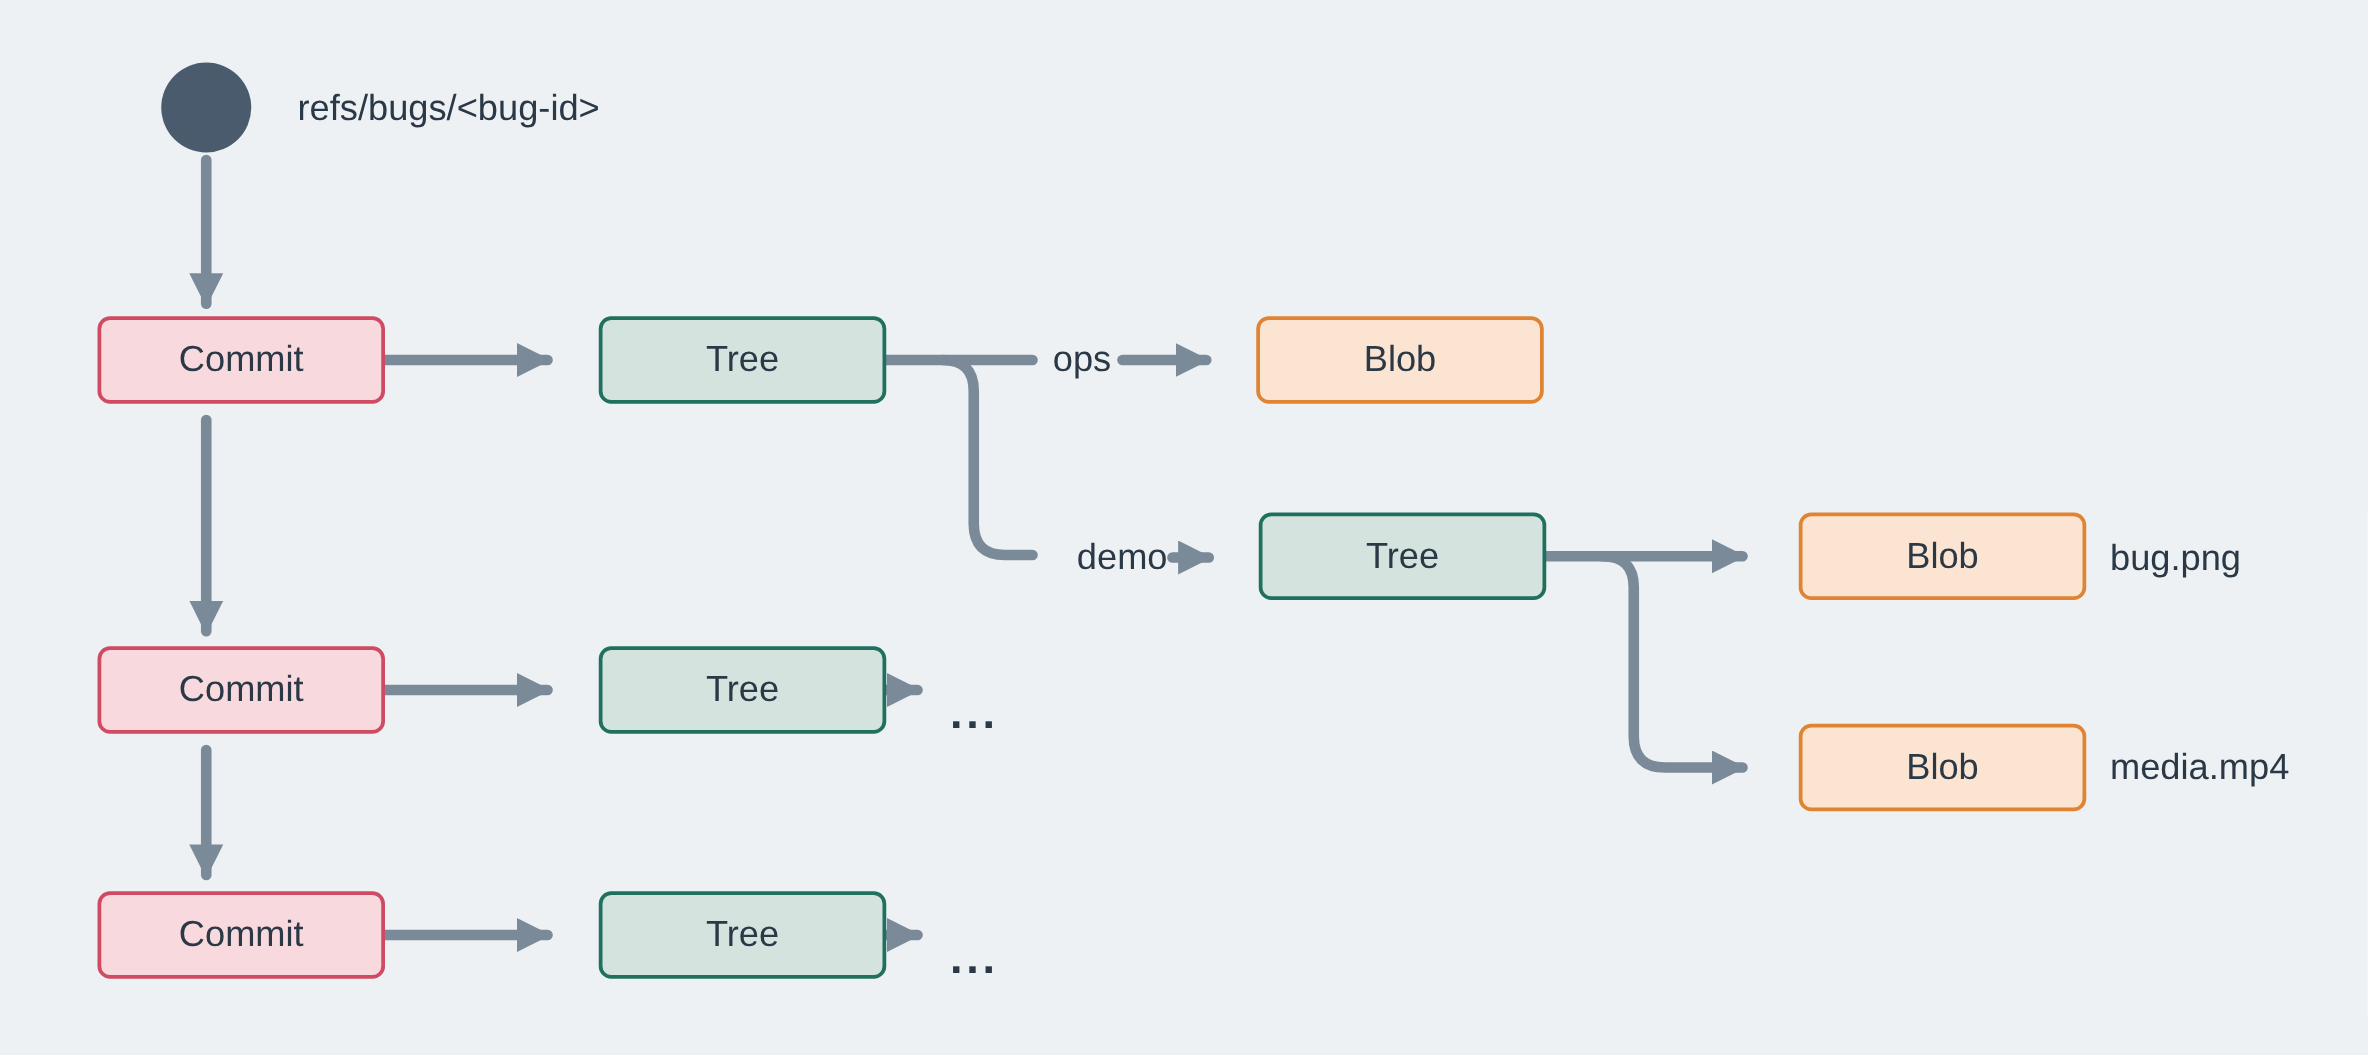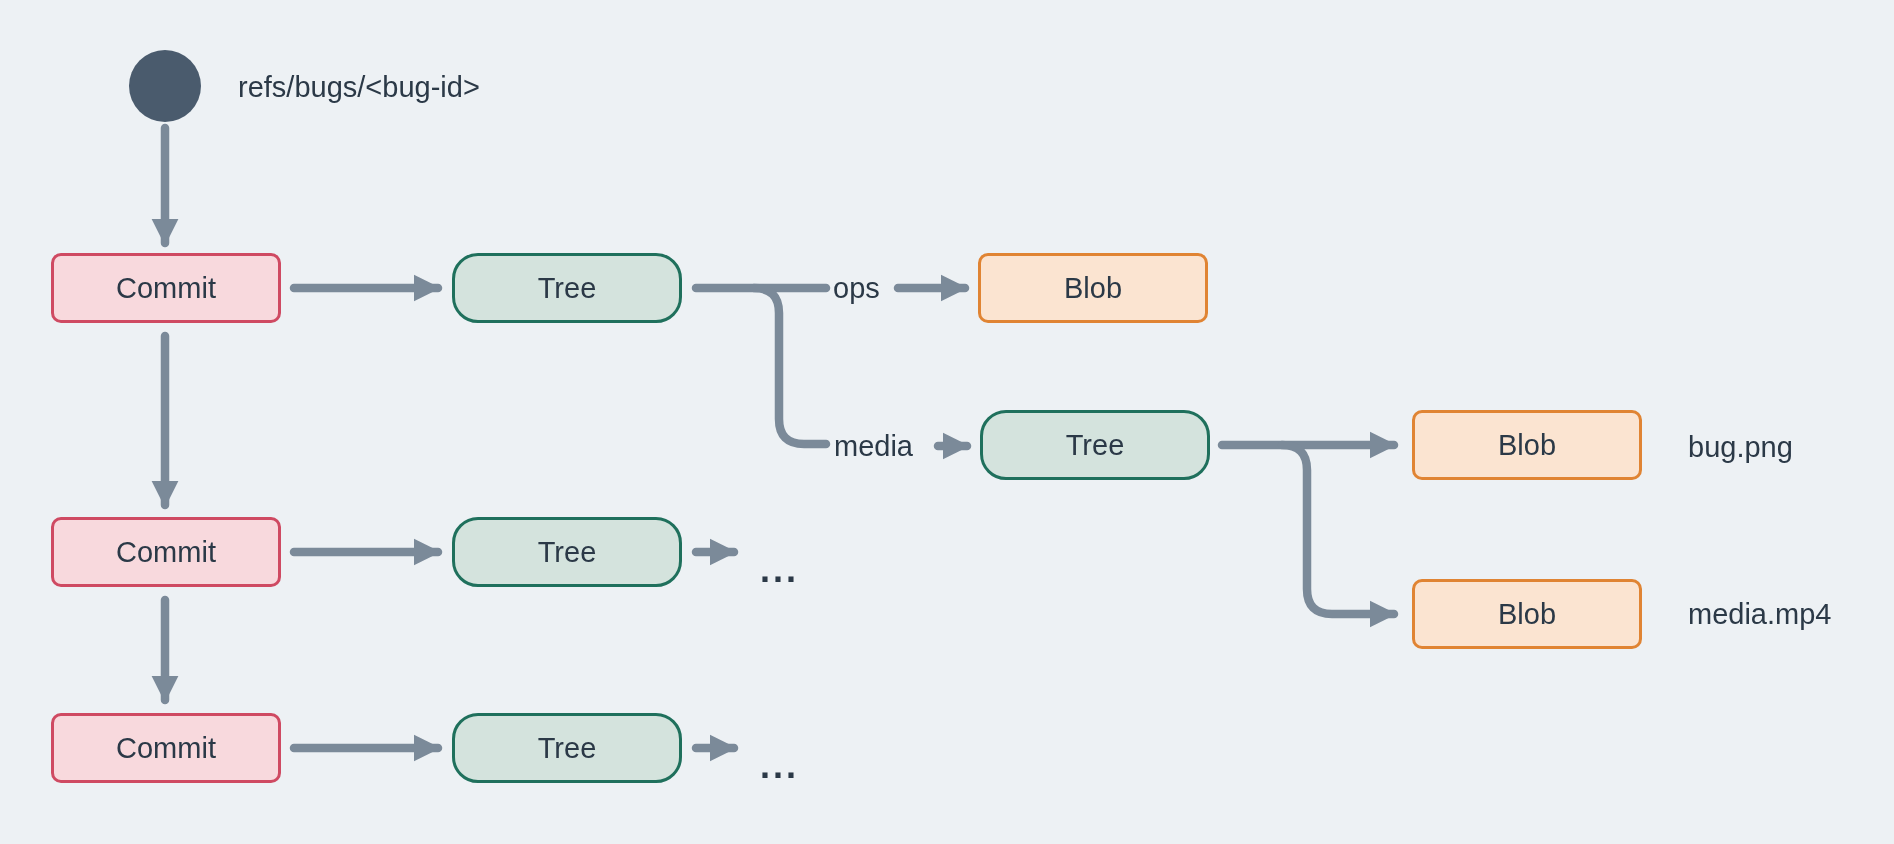--- a/index.html
+++ b/index.html
@@ -14,33 +14,34 @@
   svg.wires{position:absolute;left:0;top:0;}
   .wire{stroke:var(--line);stroke-width:8.5;fill:none;stroke-linecap:round;stroke-linejoin:round;}
   .ah{fill:var(--line);}
   .node{
     position:absolute;box-sizing:border-box;
     width:230px;height:70px;
     border-radius:10px;border:3.5px solid;
     display:flex;align-items:center;justify-content:center;
     font-size:29px;color:var(--text);
     white-space:nowrap;
+    margin-left:27px;
   }
   .commit{background:var(--commit-fill);border-color:var(--commit-border);}
-  .tree{background:var(--tree-fill);border-color:var(--tree-border);border-radius:26px;}
+  .tree{background:var(--tree-fill);border-color:var(--tree-border);}
   .blob{background:var(--blob-fill);border-color:var(--blob-border);}
   .ref-dot{
     position:absolute;left:129px;top:50px;width:72px;height:72px;
     border-radius:50%;background:var(--ref-dot);
   }
   .lbl{
     position:absolute;font-size:29px;line-height:36px;
     white-space:nowrap;color:var(--text);
   }
-  .edge-lbl{text-align:left;}
+  .edge-lbl{text-align:right;}
   .dots{
     position:absolute;font-size:36px;font-weight:700;
     letter-spacing:3px;line-height:36px;color:var(--text);
   }
 </style>
 </head>
 <body>
 
 <div class="canvas">
 
@@ -81,21 +82,21 @@
   <div class="node tree" style="left:452px;top:253px;">Tree</div>
   <div class="node tree" style="left:452px;top:517px;">Tree</div>
   <div class="node tree" style="left:452px;top:713px;">Tree</div>
   <div class="node tree" style="left:980px;top:410px;">Tree</div>
 
   <div class="node blob" style="left:978px;top:253px;">Blob</div>
   <div class="node blob" style="left:1412px;top:410px;">Blob</div>
   <div class="node blob" style="left:1412px;top:579px;">Blob</div>
 
   <div class="lbl edge-lbl" style="left:833px;top:270px;width:56px;">ops</div>
-  <div class="lbl edge-lbl" style="left:834px;top:428px;width:100px;">media</div>
+  <div class="lbl edge-lbl" style="left:834px;top:428px;width:100px;">demo</div>
 
   <div class="lbl" style="left:1688px;top:429px;">bug.png</div>
   <div class="lbl" style="left:1688px;top:596px;">media.mp4</div>
 
   <div class="dots" style="left:760px;top:552px;">...</div>
   <div class="dots" style="left:760px;top:748px;">...</div>
 
 </div>
 
 </body></html>

